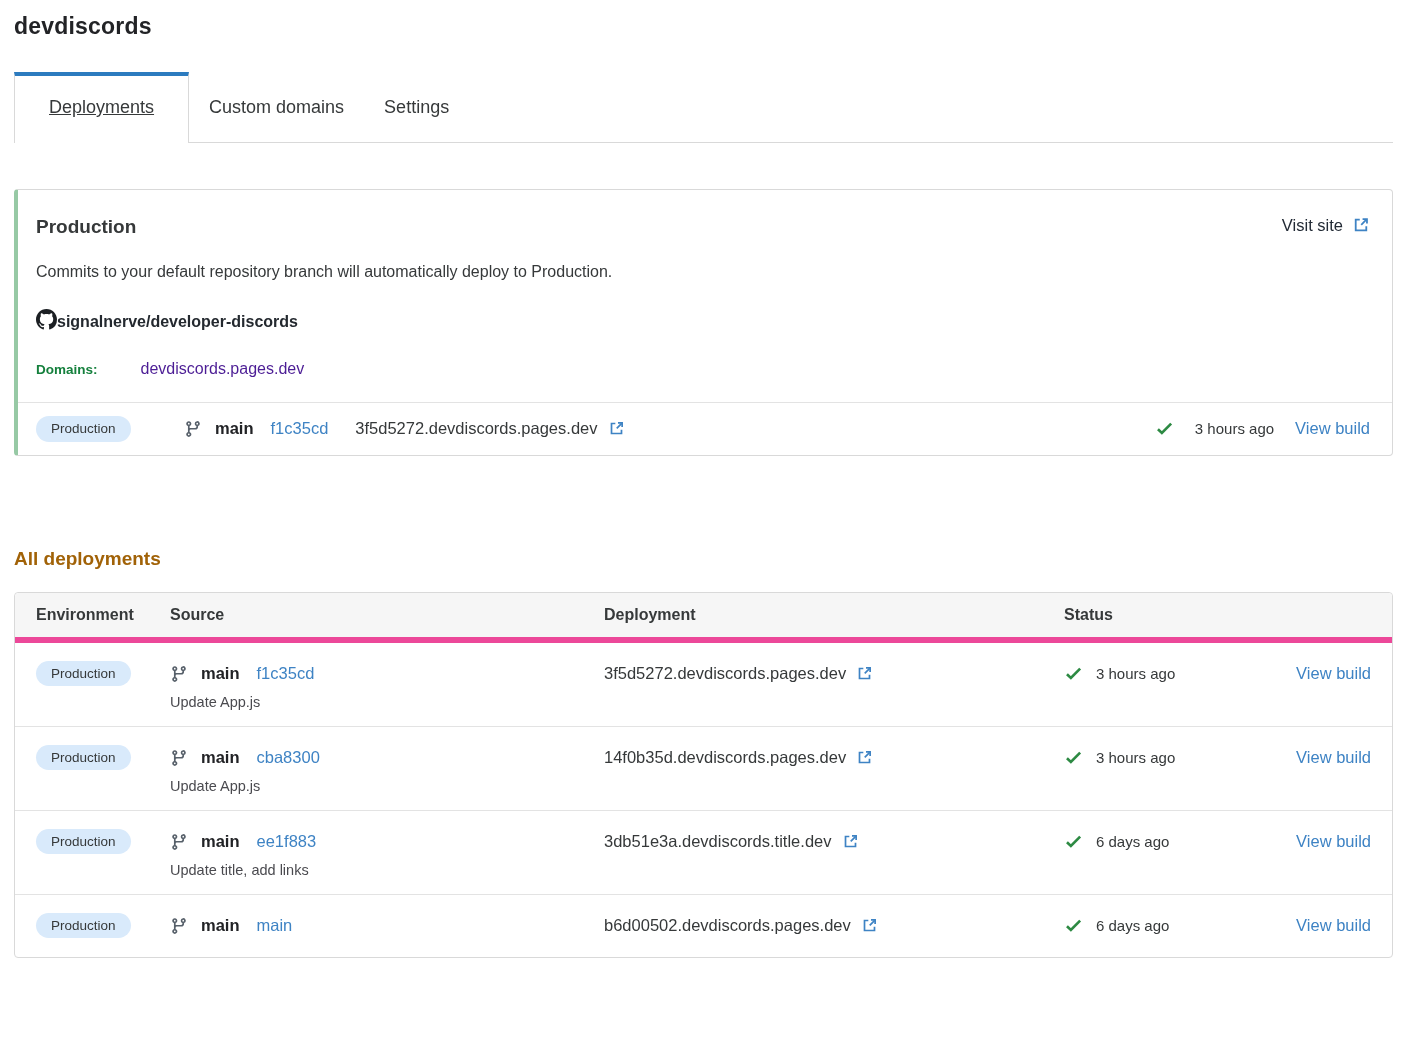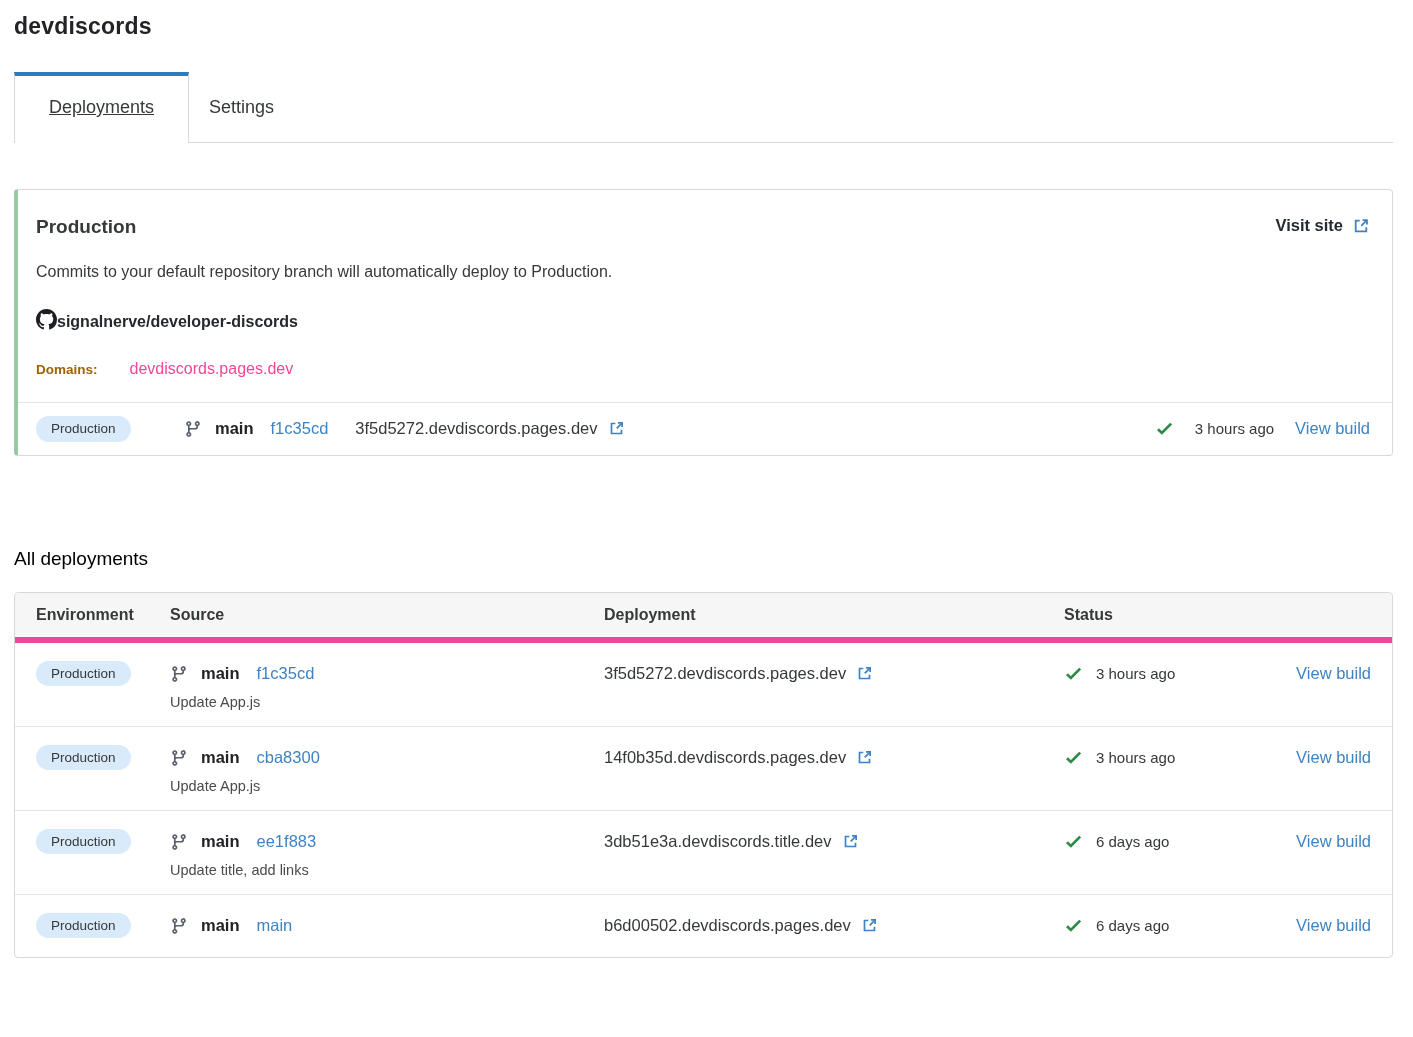--- a/index.html
+++ b/index.html
@@ -23,27 +23,27 @@
     border-top:4px solid #2c7bbf;
     border-left:1px solid #d9d9d9; border-right:1px solid #d9d9d9;
     background:#fff; margin-bottom:-1px; padding:21px 34px 25px;text-decoration:underline;
   }
 
   
   .prod-card { border:1px solid #d9d9d9; border-left:4px solid #97c9a5; border-radius:4px; margin-top:46px; }
   .prod-body { padding:26px 22px 24px 18px; }
   .prod-title-row { display:flex; justify-content:space-between; align-items:flex-start; }
   .prod-title { font-size:19px; font-weight:600; color:#36393a; }
-  .visit-site { display:flex; align-items:flex-end; gap:9px; font-size:16.5px; font-weight:700; color:#222a35; }
+  .visit-site { display:flex; align-items:flex-start; gap:9px; font-size:16.5px; font-weight:400; color:#222a35; }
   .visit-site .ext { color:#3e83c4; display:flex; }
   .prod-desc { margin-top:25px; font-size:16px; color:#36393a; }
   .repo-row { margin-top:28px; display:flex; align-items:center; font-size:16px; font-weight:700; color:#24292f; }
   .domains-row { margin-top:26px; display:flex; align-items:center; }
-  .domains-label { font-size:13.5px; font-weight:700; color:#a16207; }
-  .domains-value { font-size:16px; margin-left:32px; color:#ec4899; }
+  .domains-label { font-size:13.5px; font-weight:700; color:#15803d; }
+  .domains-value { font-size:16px; margin-left:43px; color:#4c1d95; }
 
   .deploy-row { border-top:1px solid #e3e3e3; padding:13px 22px 13px 18px; display:flex; align-items:center; }
 
   
   .badge {
     display:inline-flex; align-items:center; background:#d9eafb; color:#36393a;
     font-size:13.5px; border-radius:15px; padding:6px 15px; line-height:1;
   }
   .env-cell { width:148px; flex:none; }
   .branch-icon { color:#57606a; display:flex; margin-right:13px; }
@@ -54,21 +54,21 @@
   .check-icon { display:flex; }
   .time-text { font-size:15px; color:#36393a; margin-left:13px; }
   .view-build { font-size:16.5px; }
   .commit-msg { font-size:14.5px; color:#4a4a4f; margin-top:5px; }
 
   .deploy-row .src-group { display:flex; align-items:center; }
   .deploy-row .dep-group { display:flex; align-items:center; margin-left:27px; }
   .deploy-row .right-group { margin-left:auto; display:flex; align-items:center; gap:21px; }
 
   
-  .all-title { font-size:19px; font-weight:400; color:#000000; margin-top:92px; }
+  .all-title { font-size:19px; font-weight:700; color:#a16207; margin-top:92px; }
   .table-card { border:1px solid #d9d9d9; border-radius:4px; margin-top:22px; }
   .t-header, .t-row {
     display:grid;
     grid-template-columns:134px 434px 460px 219px 1fr;
     padding:0 21px;
   }
   .t-header {
     background:#f6f6f6; border-bottom:6px solid #ec4899; border-radius:4px 4px 0 0;
     padding-top:13px; padding-bottom:13px;
     font-size:16px; font-weight:600; color:#36393a;
@@ -78,20 +78,21 @@
   .cell-line { display:flex; align-items:center; height:30px; }
   .cell-view { display:flex; justify-content:flex-end; }
 </style>
 </head>
 <body>
 
 <h1 class="page-title">devdiscords</h1>
 
 <div class="tabs">
   <div class="tab active">Deployments</div>
+  <div class="tab">Custom domains</div>
   <div class="tab">Settings</div>
 </div>
 
 <section class="prod-card">
   <div class="prod-body">
     <div class="prod-title-row">
       <div class="prod-title">Production</div>
       <a class="visit-site">
         <span>Visit site</span>
         <span class="ext">

